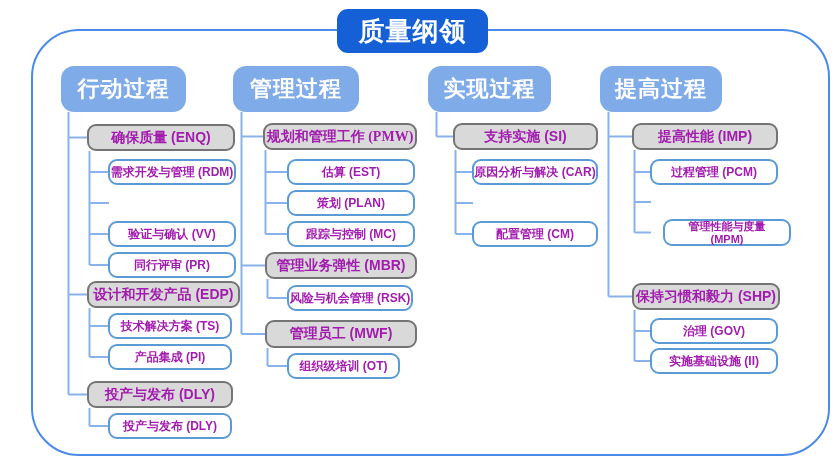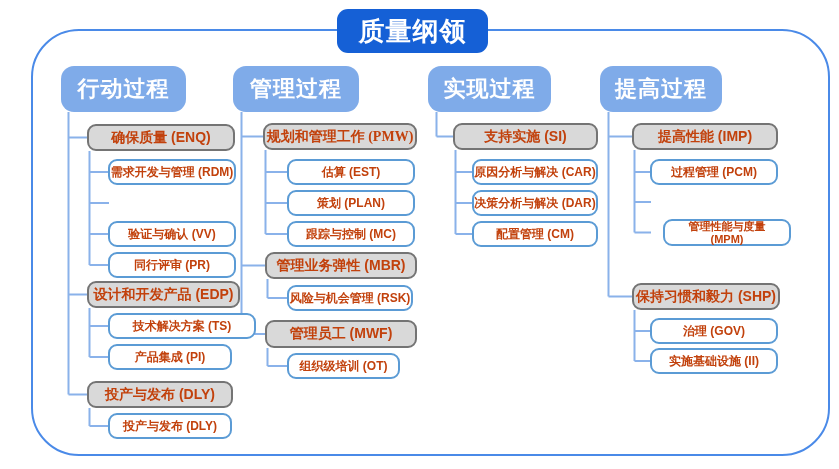--- a/index.html
+++ b/index.html
@@ -18,21 +18,21 @@
          border:2px solid var(--container-border);border-radius:48px;background:#fff;}
   .connector-layer{position:absolute;left:0;top:0;width:839px;height:469px;}
   .title{position:absolute;left:337px;top:9px;width:151px;height:44px;
          background:var(--title-bg);border-radius:11px;color:#fff;font-weight:bold;
          font-size:26px;display:flex;align-items:center;justify-content:center;
          letter-spacing:1px;white-space:nowrap;}
   .col-header{position:absolute;height:46px;background:var(--header-bg);border-radius:13px;
          color:#fff;font-weight:bold;font-size:22px;display:flex;align-items:center;
          justify-content:center;letter-spacing:1px;white-space:nowrap;}
   .node{position:absolute;display:flex;align-items:center;justify-content:center;
-        font-weight:bold;color:#c2410c;white-space:nowrap;box-sizing:border-box;}
+        font-weight:bold;color:#a21caf;white-space:nowrap;box-sizing:border-box;}
   .gray{height:27px;background:var(--gray-fill);border:2px solid var(--gray-border);
         border-radius:9px;font-size:14px;}
   .white{height:26px;background:#fff;border:2px solid var(--white-border);
         border-radius:9px;font-size:12px;}
   .two-line{white-space:pre-line;text-align:center;line-height:1.15;font-size:11px;height:27px;}
 </style>
 </head>
 <body>
 
 <div class="canvas">
@@ -64,37 +64,36 @@
   <div class="col-header" style="left:61px;top:66px;width:125px;">行动过程</div>
   <div class="col-header" style="left:233px;top:66px;width:126px;">管理过程</div>
   <div class="col-header" style="left:428px;top:66px;width:123px;">实现过程</div>
   <div class="col-header" style="left:600px;top:66px;width:122px;">提高过程</div>
 
   <div class="node gray" style="left:87px;top:124px;width:148px;">确保质量 (ENQ)</div>
   <div class="node white" style="left:108px;top:159px;width:128px;">需求开发与管理 (RDM)</div>
   <div class="node white" style="left:108px;top:221px;width:128px;">验证与确认 (VV)</div>
   <div class="node white" style="left:108px;top:252px;width:128px;">同行评审 (PR)</div>
   <div class="node gray" style="left:87px;top:281px;width:153px;">设计和开发产品 (EDP)</div>
-  <div class="node white" style="left:108px;top:313px;width:148px;">技术解决方案 (TS)</div>
+  <div class="node white" style="left:108px;top:313px;width:124px;">技术解决方案 (TS)</div>
   <div class="node white" style="left:108px;top:344px;width:124px;">产品集成 (PI)</div>
   <div class="node gray" style="left:87px;top:381px;width:146px;">投产与发布 (DLY)</div>
   <div class="node white" style="left:108px;top:413px;width:124px;">投产与发布 (DLY)</div>
 
   <div class="node gray" style="left:263px;top:123px;width:154px;font-family:Liberation Serif, serif;">规划和管理工作 (PMW)</div>
   <div class="node white" style="left:287px;top:159px;width:128px;">估算 (EST)</div>
   <div class="node white" style="left:287px;top:190px;width:128px;">策划 (PLAN)</div>
   <div class="node white" style="left:287px;top:221px;width:128px;">跟踪与控制 (MC)</div>
   <div class="node gray" style="left:265px;top:252px;width:152px;">管理业务弹性 (MBR)</div>
   <div class="node white" style="left:287px;top:285px;width:126px;">风险与机会管理 (RSK)</div>
   <div class="node gray" style="left:265px;top:320px;width:152px;height:28px;">管理员工 (MWF)</div>
   <div class="node white" style="left:287px;top:353px;width:113px;">组织级培训 (OT)</div>
 
   <div class="node gray" style="left:453px;top:123px;width:145px;">支持实施 (SI)</div>
   <div class="node white" style="left:472px;top:159px;width:126px;">原因分析与解决 (CAR)</div>
-  <div class="node white" style="left:472px;top:190px;width:126px;">决策分析与解决 (DAR)</div>
   <div class="node white" style="left:472px;top:221px;width:126px;border-radius:9px;">配置管理 (CM)</div>
 
   <div class="node gray" style="left:632px;top:123px;width:146px;">提高性能 (IMP)</div>
   <div class="node white" style="left:650px;top:159px;width:128px;">过程管理 (PCM)</div>
   <div class="node white two-line" style="left:650px;top:219px;width:128px;margin-left:13px;">管理性能与度量
 (MPM)</div>
   <div class="node gray" style="left:632px;top:283px;width:148px;">保持习惯和毅力 (SHP)</div>
   <div class="node white" style="left:650px;top:318px;width:128px;">治理 (GOV)</div>
   <div class="node white" style="left:650px;top:348px;width:128px;">实施基础设施 (II)</div>
 

